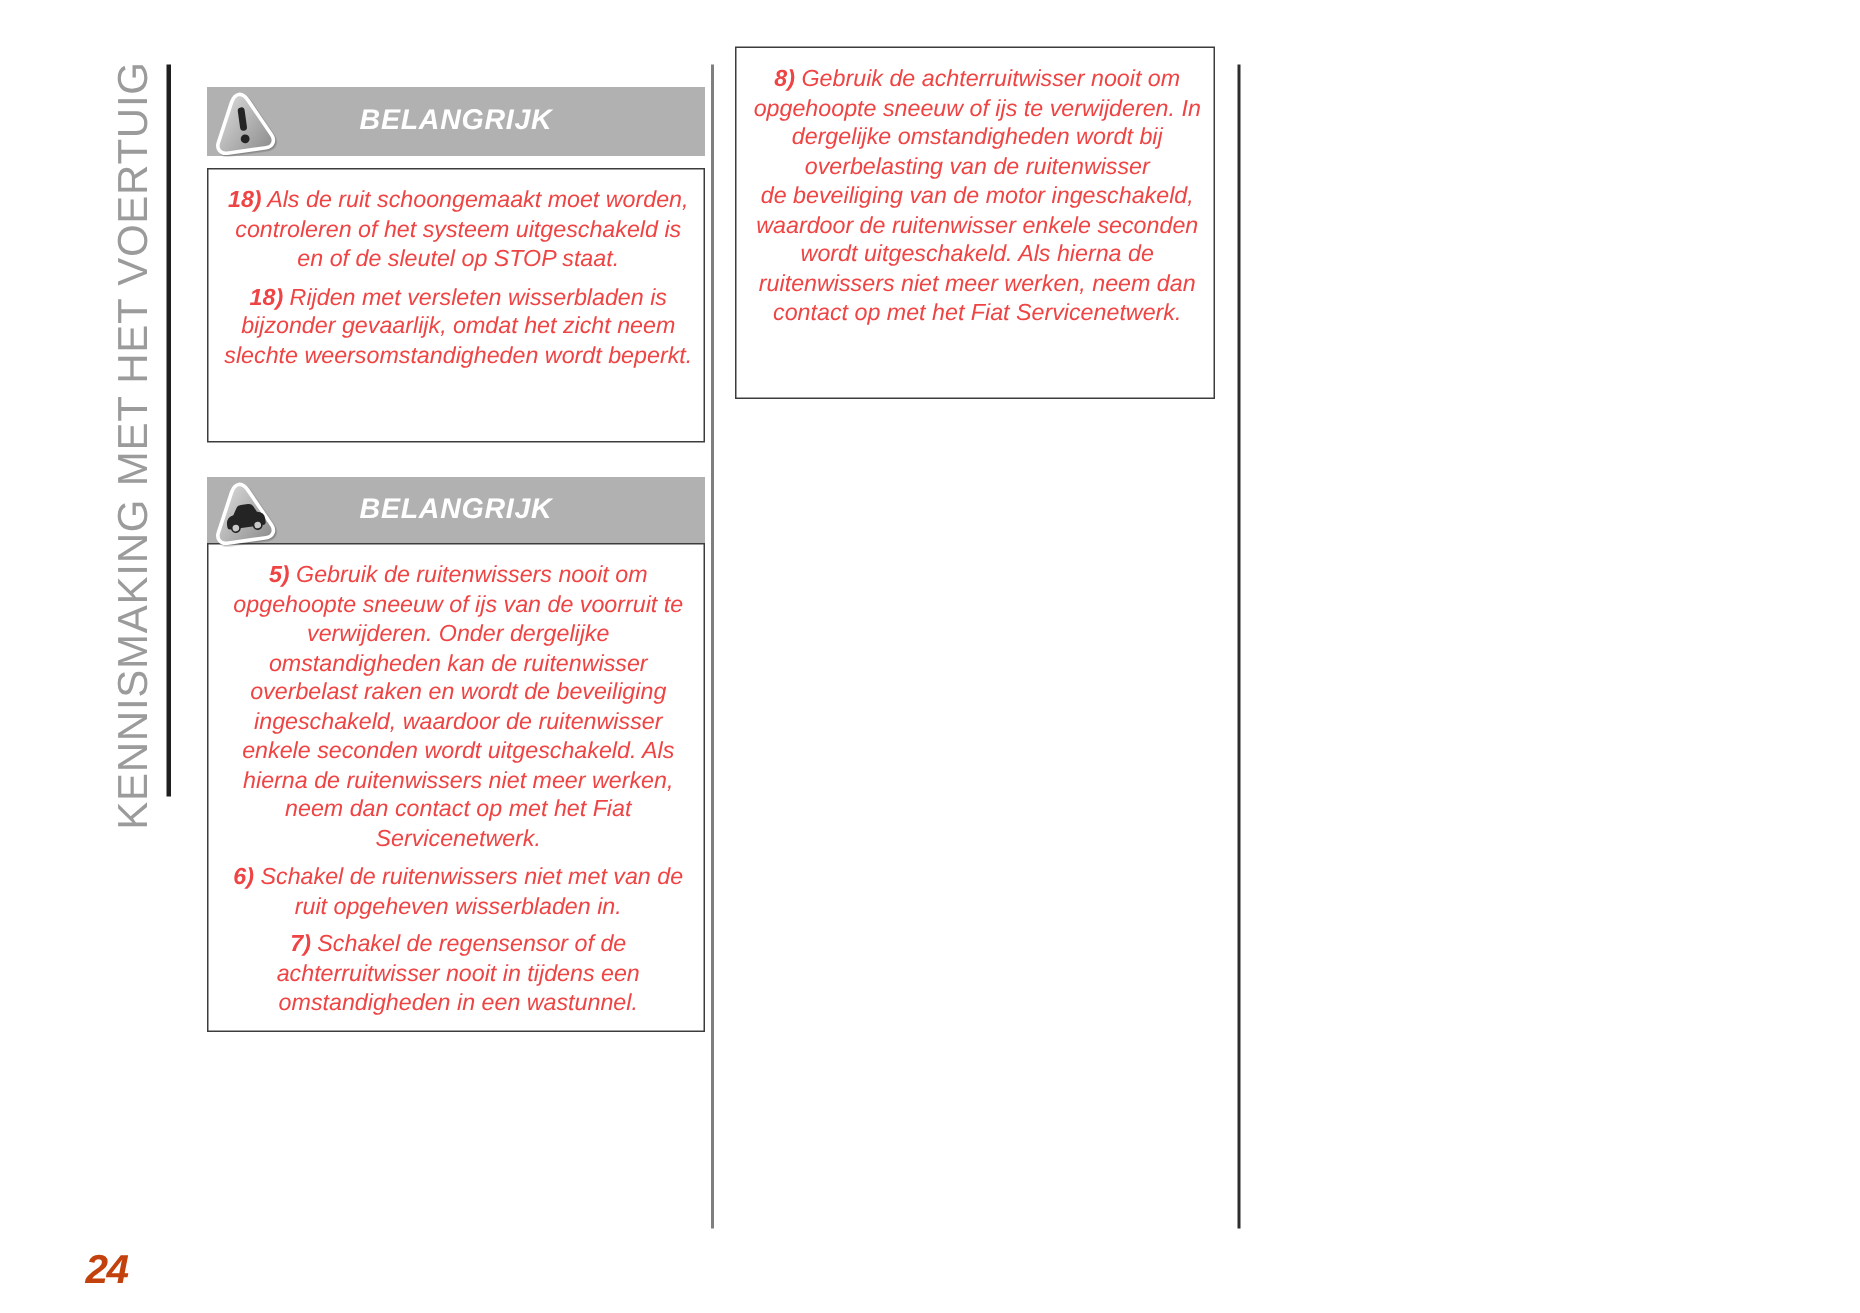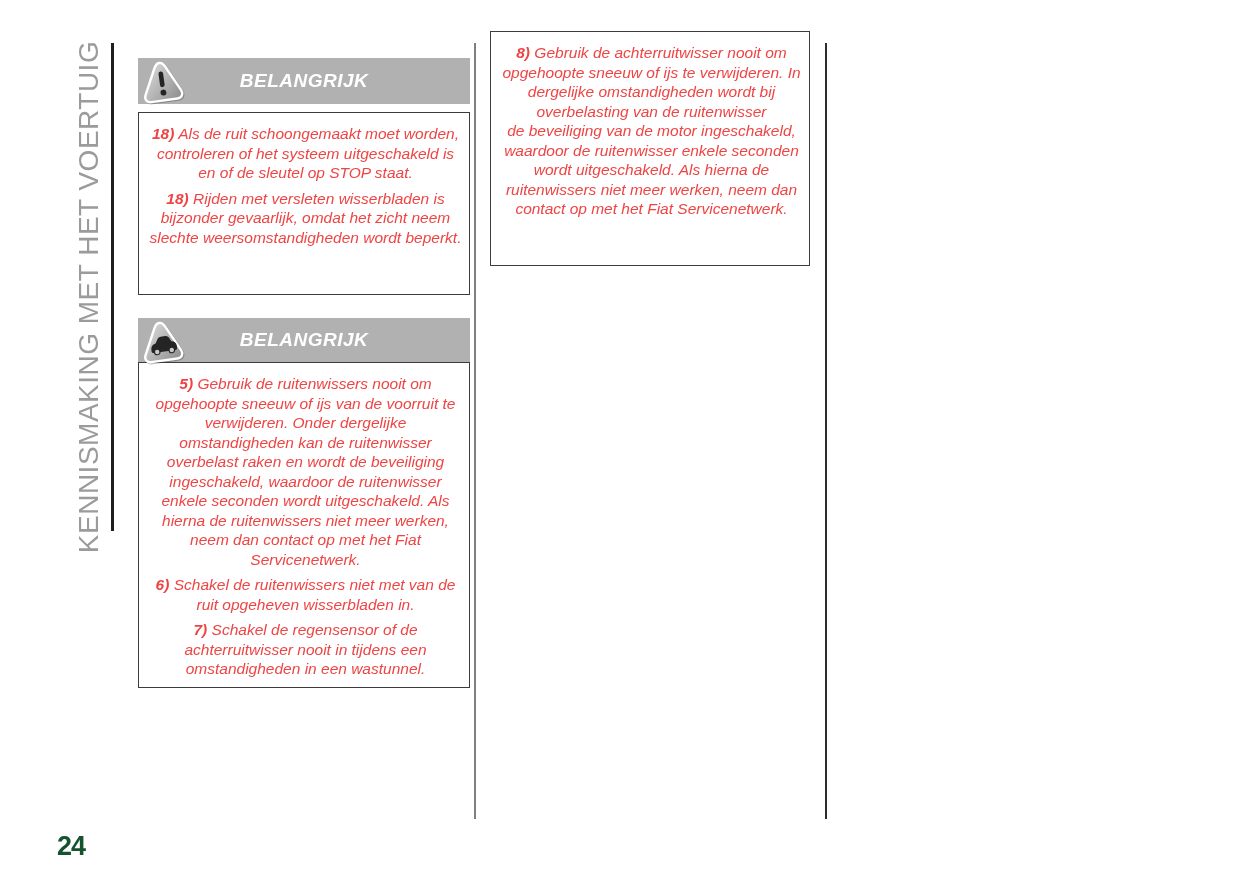--- a/index.html
+++ b/index.html
@@ -98,22 +98,23 @@
     width:2px; height:776px;
     background:#2d2d2d;
   }
 
   
   .page-number {
     position:absolute;
     left:57px; top:831px;
     font-size:27px;
     font-weight:bold;
-    color:#14532d;
+    color:#c2410c;
     letter-spacing:-1px;
+    font-style:italic;
   }
 </style>
 </head>
 <body>
 
 <div class="page">
 
   <div class="sidebar-label">KENNISMAKING MET HET VOERTUIG</div>
   <div class="sidebar-rule"></div>
 

